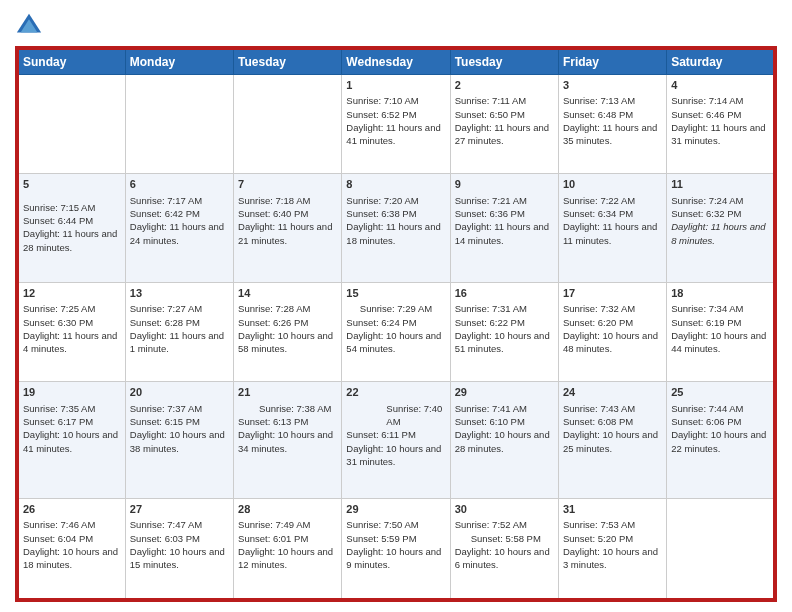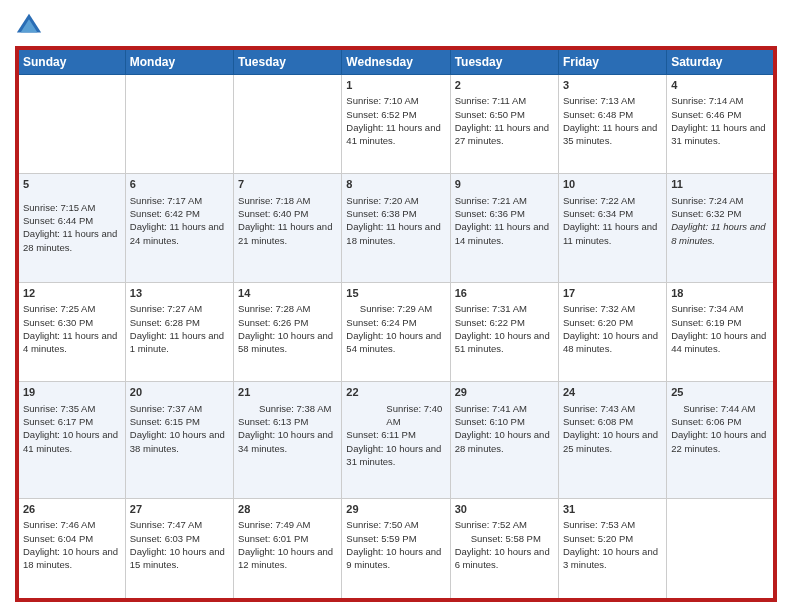--- a/index.html
+++ b/index.html
@@ -282,21 +282,21 @@
             <span style="display: block;">Daylight: 10 hours and 28 minutes.</span>
           </td>
           <td>
             <span class="day-number">24</span>
             <span style="display: block;">Sunrise: 7:43 AM</span>
             <span style="display: block;">Sunset: 6:08 PM</span>
             <span style="display: block;">Daylight: 10 hours and 25 minutes.</span>
           </td>
           <td>
             <span class="day-number">25</span>
-            <span style="display: block; margin-left: 12px;">Sunrise: 7:44 AM</span>
+            <span style="display: block;">Sunrise: 7:44 AM</span>
             <span style="display: block;">Sunset: 6:06 PM</span>
             <span style="display: block;">Daylight: 10 hours and 22 minutes.</span>
           </td>
         </tr>
         <tr>
           <td>
             <span class="day-number">26</span>
             <span style="display: block;">Sunrise: 7:46 AM</span>
             <span style="display: block;">Sunset: 6:04 PM</span>
             <span style="display: block;">Daylight: 10 hours and 18 minutes.</span>

